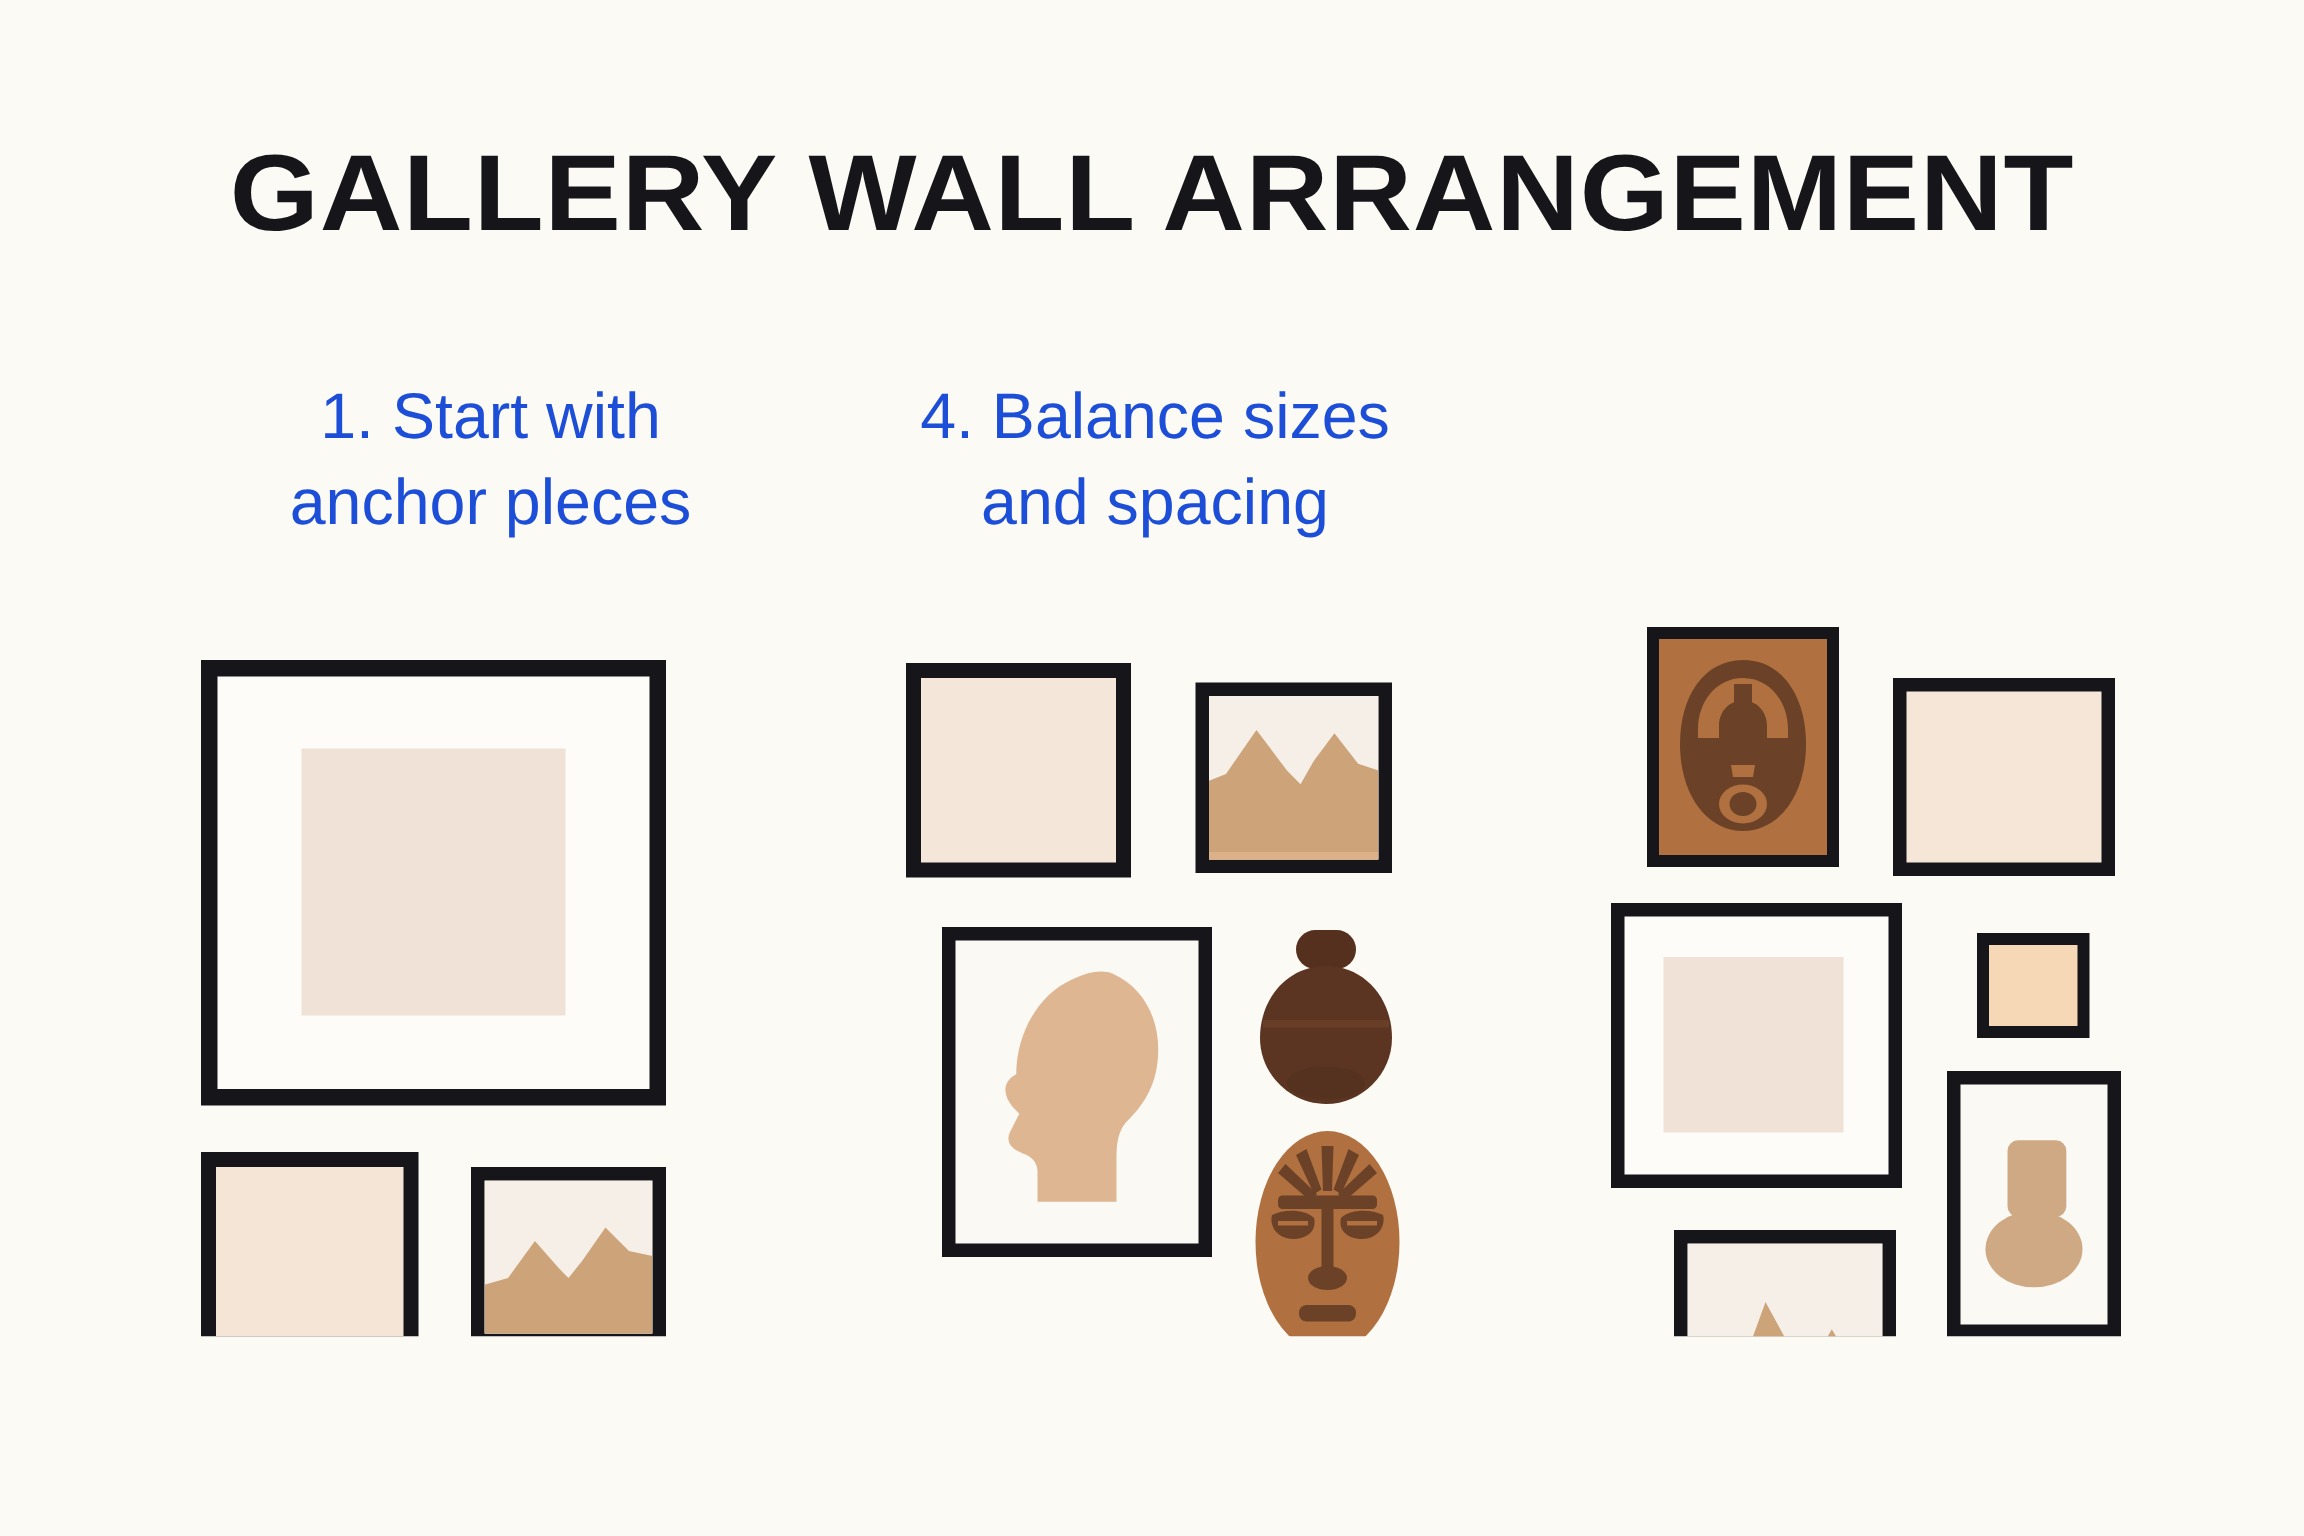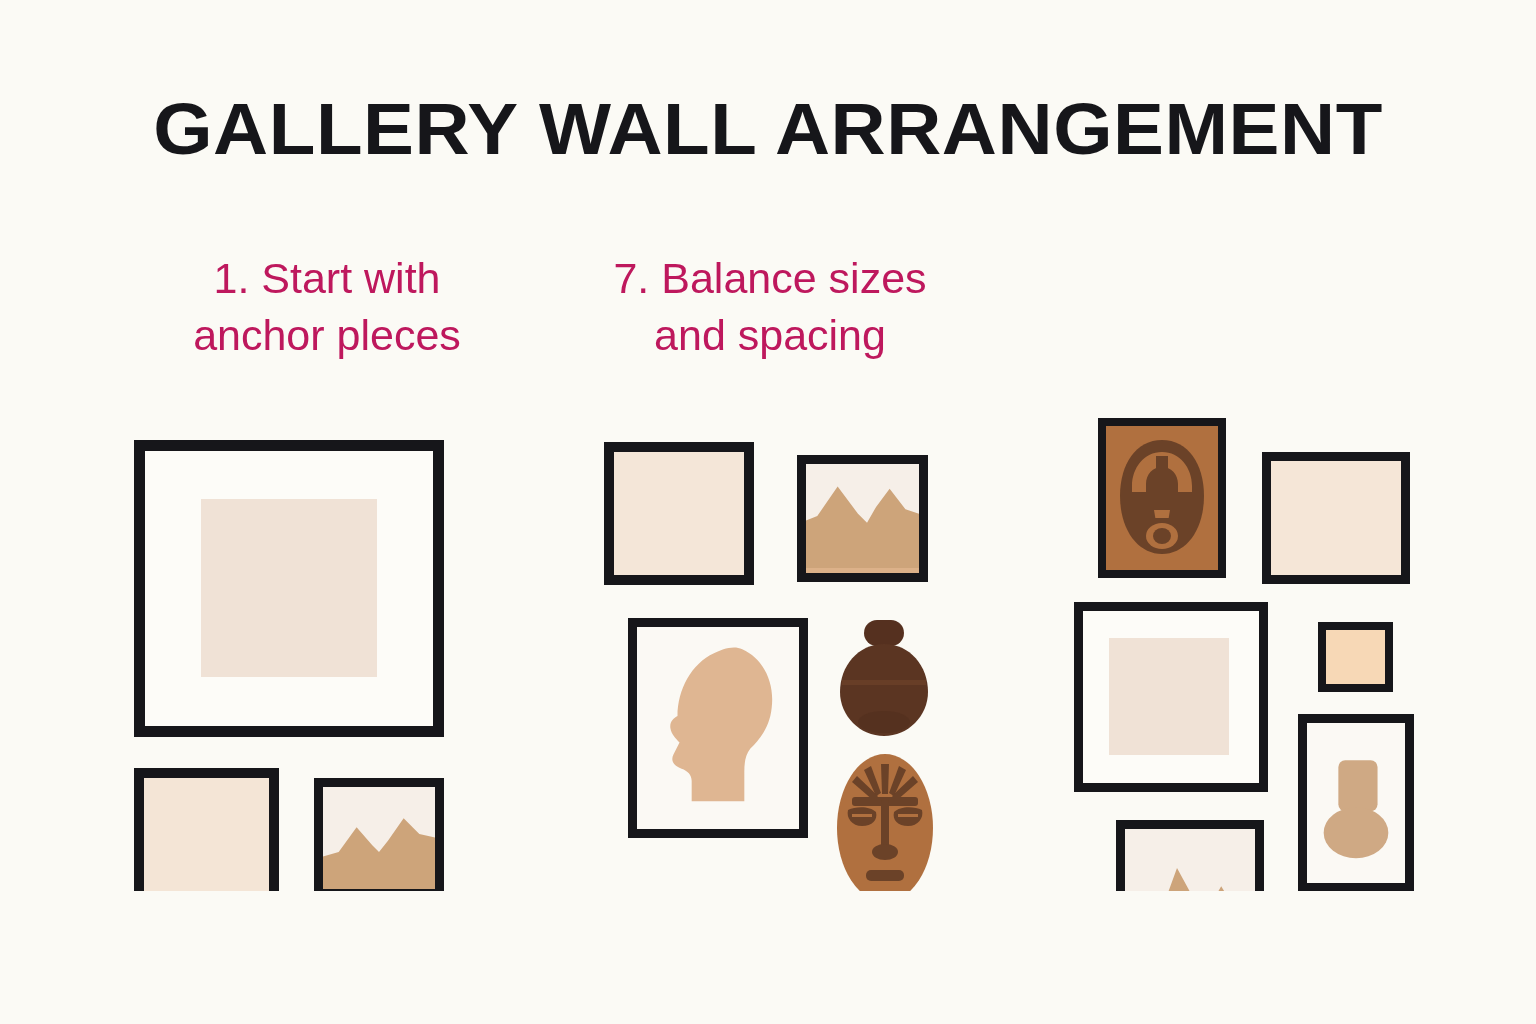--- a/index.html
+++ b/index.html
@@ -37,21 +37,21 @@
     white-space: nowrap;
   }
 
   
   .col-head {
     position: absolute;
     font-family: "Liberation Sans", sans-serif;
     font-weight: 400;
     font-size: 43px;
     line-height: 1.33;
-    color: #be185d;
+    color: #1d4ed8;
     white-space: pre-line;
   }
   .col-head.c1 { left: 112px; top: 250px; width: 430px; text-align: center; }
   .col-head.c2 { left: 565px; top: 250px; width: 410px; text-align: center; }
   .col-head.c3 { left: 1104px; top: 250px; width: 400px; text-align: left; }
 
   
   .frame {
     position: absolute;
     background: #16161a;
@@ -77,21 +77,21 @@
 </style>
 </head>
 <body>
 
 <div id="page">
 
   <div class="title">GALLERY WALL ARRANGEMENT</div>
 
   <div class="col-head c1">1. Start with
 anchor pleces</div>
-  <div class="col-head c2">7. Balance sizes
+  <div class="col-head c2">4. Balance sizes
 and spacing</div>
 
   <div class="frame" style="left:134px; top:440px; width:310px; height:297px; padding:11px;">
     <div class="mat" style="margin:11px;">
       <div class="art" style="left:56px; top:48px; right:56px; bottom:49px; background:#f0e2d6;"></div>
     </div>
   </div>
 
   <div class="frame" style="left:134px; top:768px; width:145px; height:135px; padding:10px;">
     <div class="mat" style="margin:10px; background:#f4e5d6;"></div>

